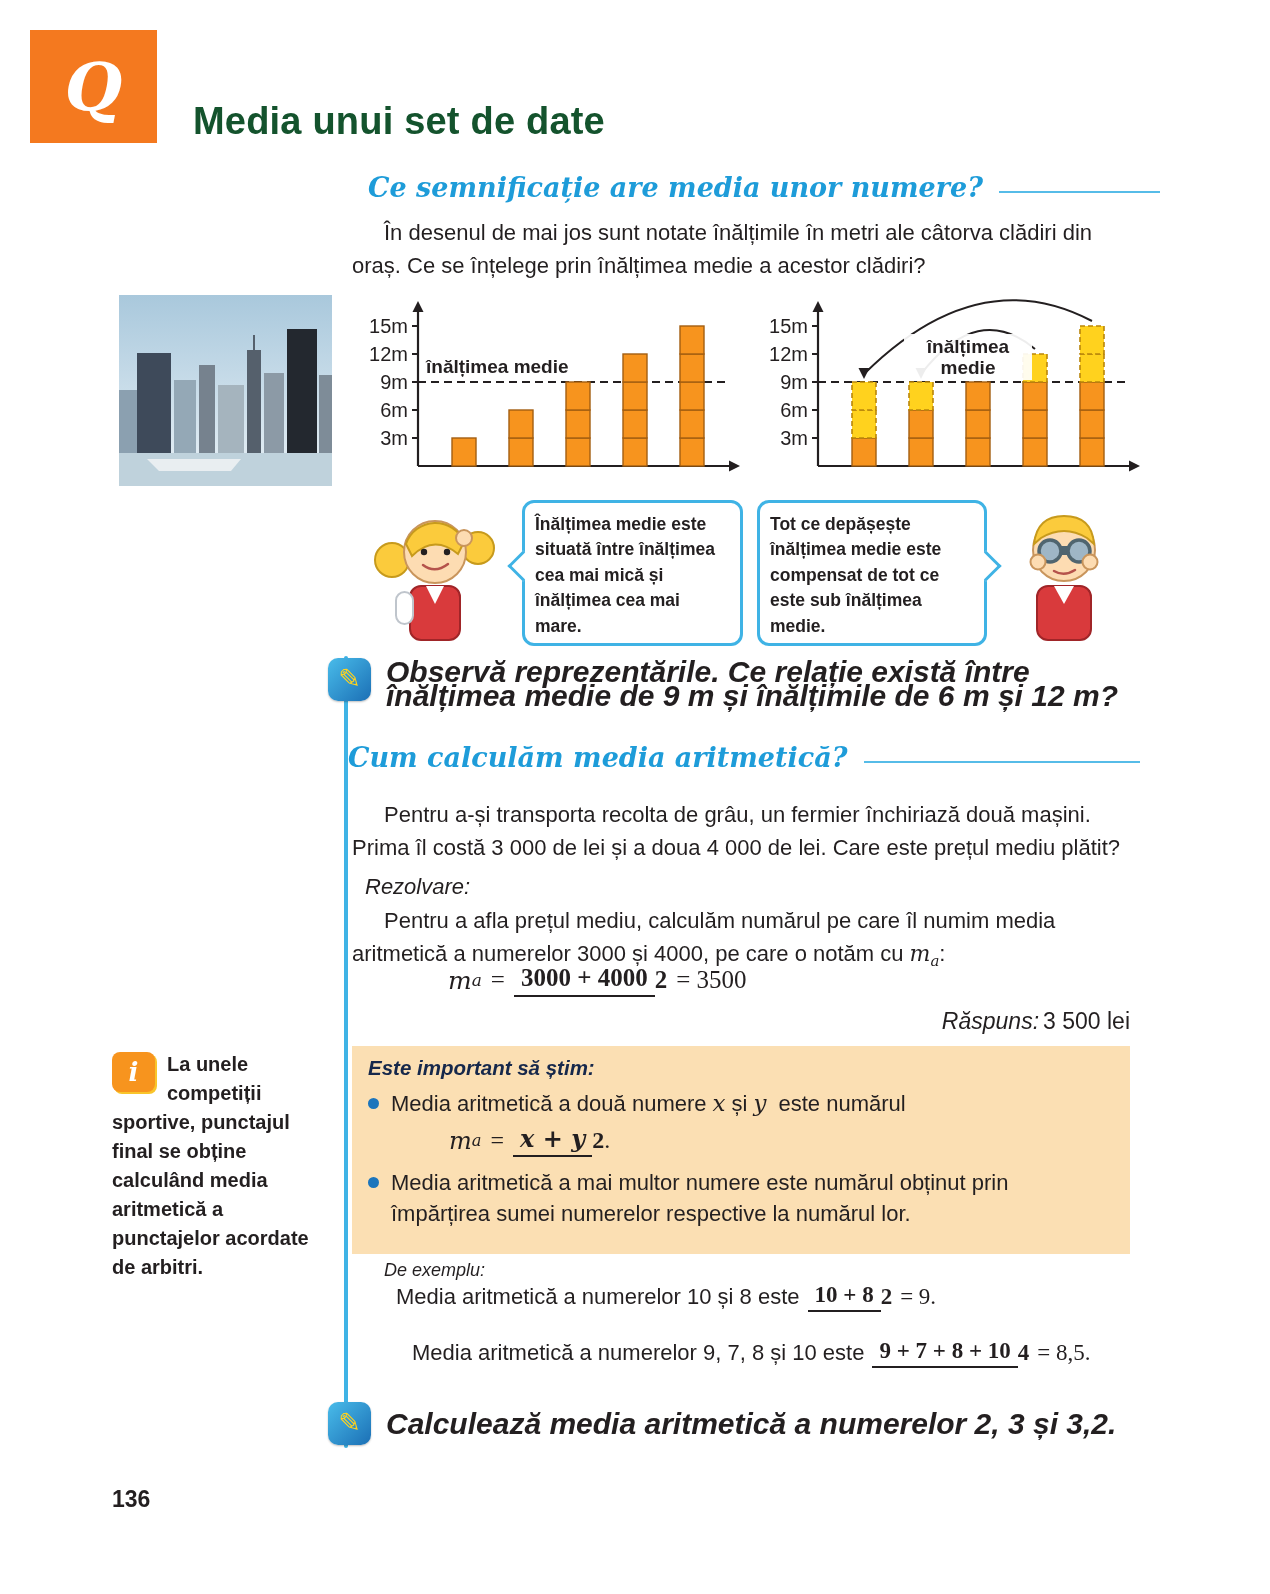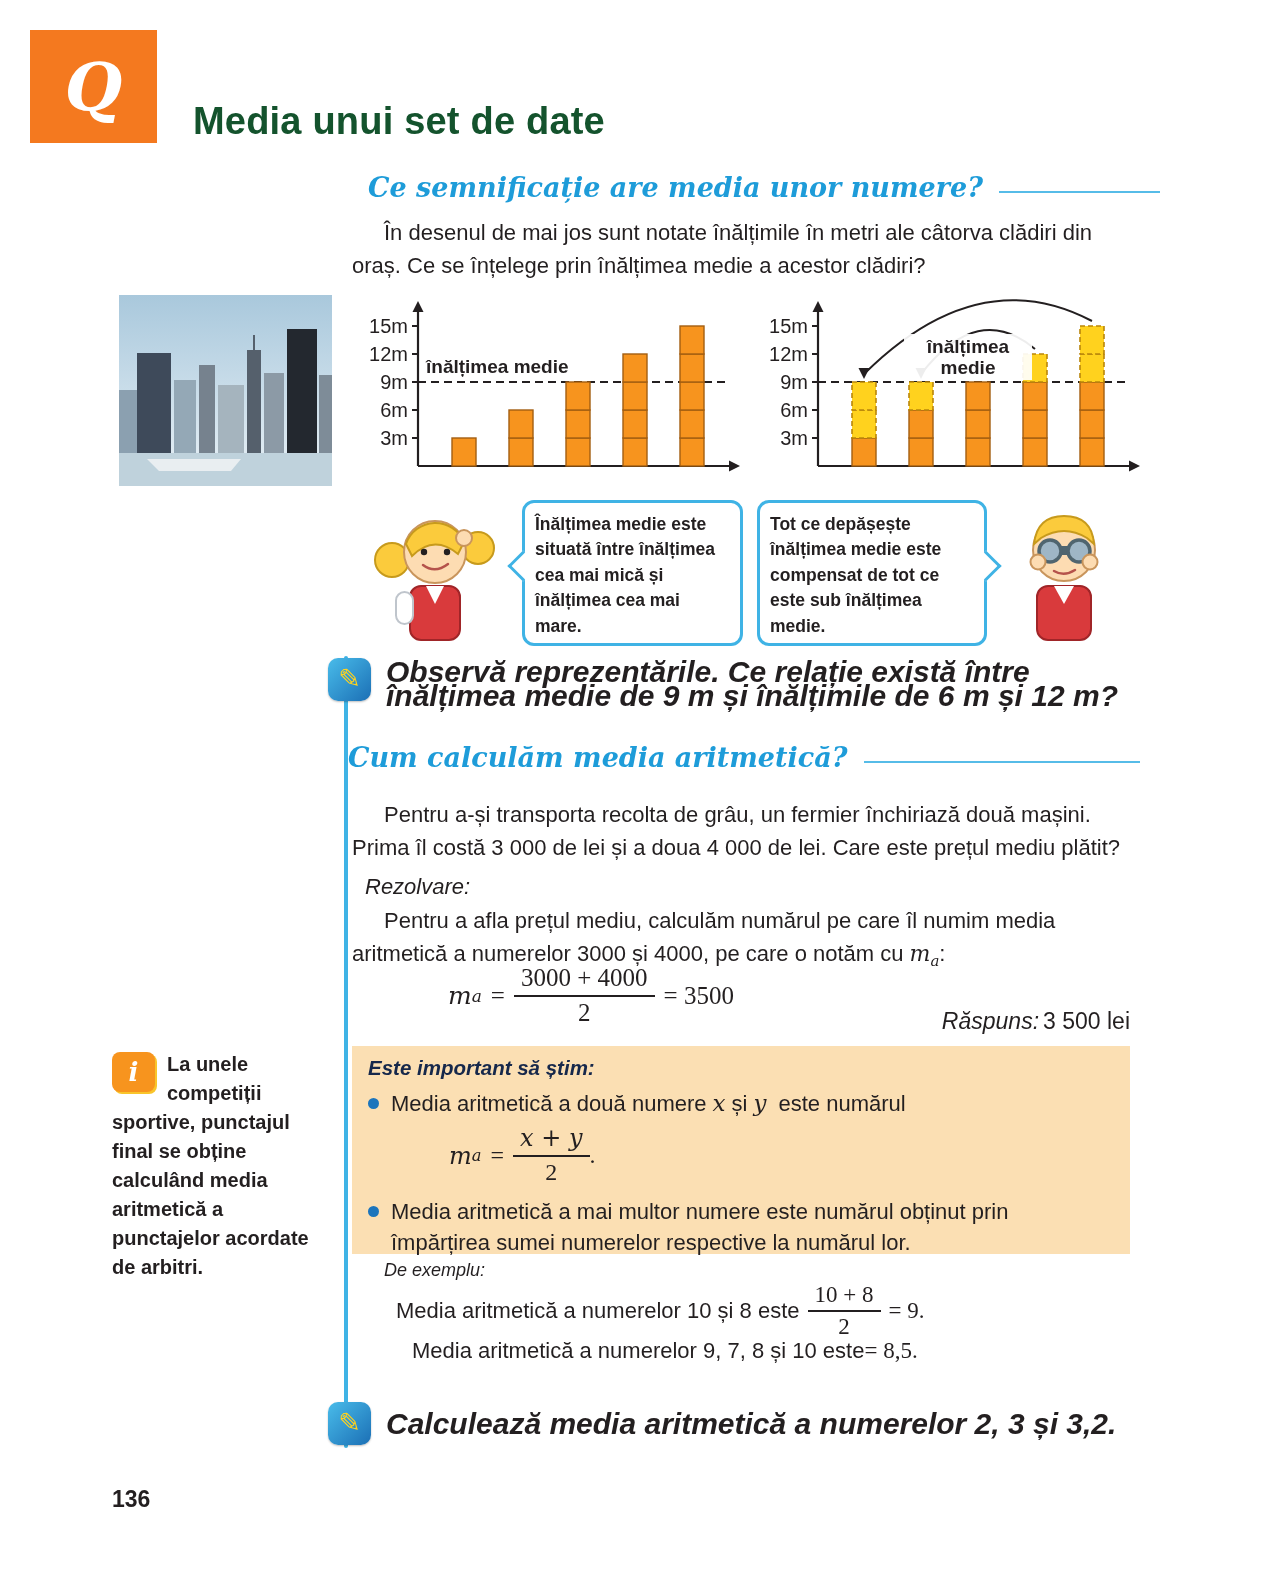--- a/index.html
+++ b/index.html
@@ -48,21 +48,21 @@
   .t2t{left:386px;top:1412px;width:752px;}
 
   .solve-label{position:absolute;left:365px;top:874px;font-style:italic;font-size:22px;}
   .mvar{font-family:"DejaVu Serif",serif;font-style:italic;}
   .msub{font-family:"DejaVu Serif",serif;font-style:italic;font-size:68%;}
   .solvetext .mvar{margin-left:6px;}
 
   .formula{position:absolute;display:flex;align-items:center;font-family:"Liberation Serif",serif;font-size:25px;color:#231F20;}
   .main-formula{left:448px;top:964px;}
   .formula .eq{margin:0 9px;}
-  .frac{display:inline-flex;flex-direction:column;align-items:center;vertical-align:middle;}
+  .frac{display:inline-flex;flex-direction:row;vertical-align:middle;font-weight:bold;}
   .frac .num{padding:0 7px 2px 7px;border-bottom:2px solid #231F20;line-height:1.15;}
   .frac .den{line-height:1.15;padding-top:2px;}
 
   .answer{position:absolute;left:730px;top:1008px;width:400px;text-align:right;font-size:23px;}
   .answer .alabel{font-style:italic;margin-right:4px;}
 
   .info-note{position:absolute;left:112px;top:1050px;width:214px;font-weight:bold;font-size:20px;line-height:29px;}
   .info-icon{float:left;width:43px;height:40px;margin:2px 12px 4px 0;background:#F7941E;color:#fff;border-radius:8px;display:flex;align-items:center;justify-content:center;font-family:"DejaVu Serif",serif;font-style:italic;font-weight:bold;font-size:26px;box-shadow:2px 2px 0 #F9C52B;}
 
   .important-box{position:absolute;left:352px;top:1046px;width:778px;height:208px;background:#FBDFB3;padding:10px 18px 20px 16px;}
@@ -306,20 +306,24 @@
     <span>Media aritmetică a numerelor 10 și 8 este</span>
     <span class="frac">
       <span class="num">10 + 8</span>
       <span class="den">2</span>
     </span>
     <span class="exres">= 9.</span>
   </div>
 
   <div class="example e2">
     <span>Media aritmetică a numerelor 9, 7, 8 și 10 este</span>
+    <span class="frac">
+      <span class="num">9 + 7 + 8 + 10</span>
+      <span class="den">4</span>
+    </span>
     <span class="exres">= 8,5.</span>
   </div>
 
   <div class="task-icon t2i">
     <span class="pencil">✎</span>
   </div>
   <p class="task-text t2t">Calculează media aritmetică a numerelor 2, 3 și 3,2.</p>
 
   <p class="page-number">136</p>
 

